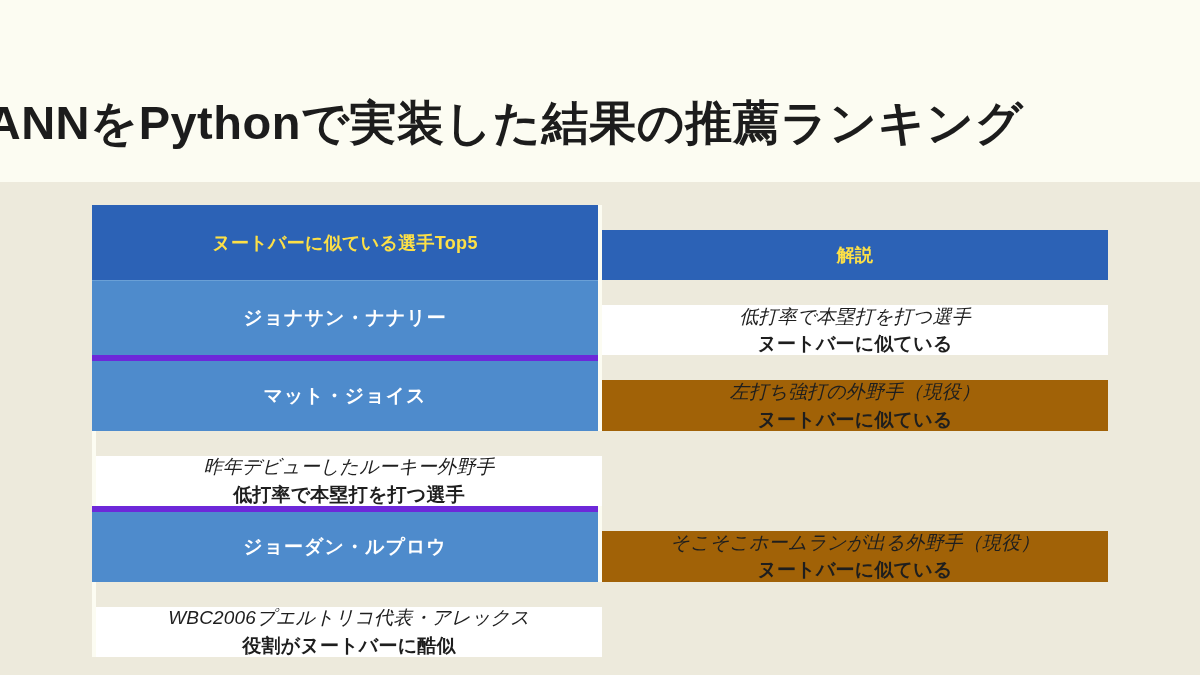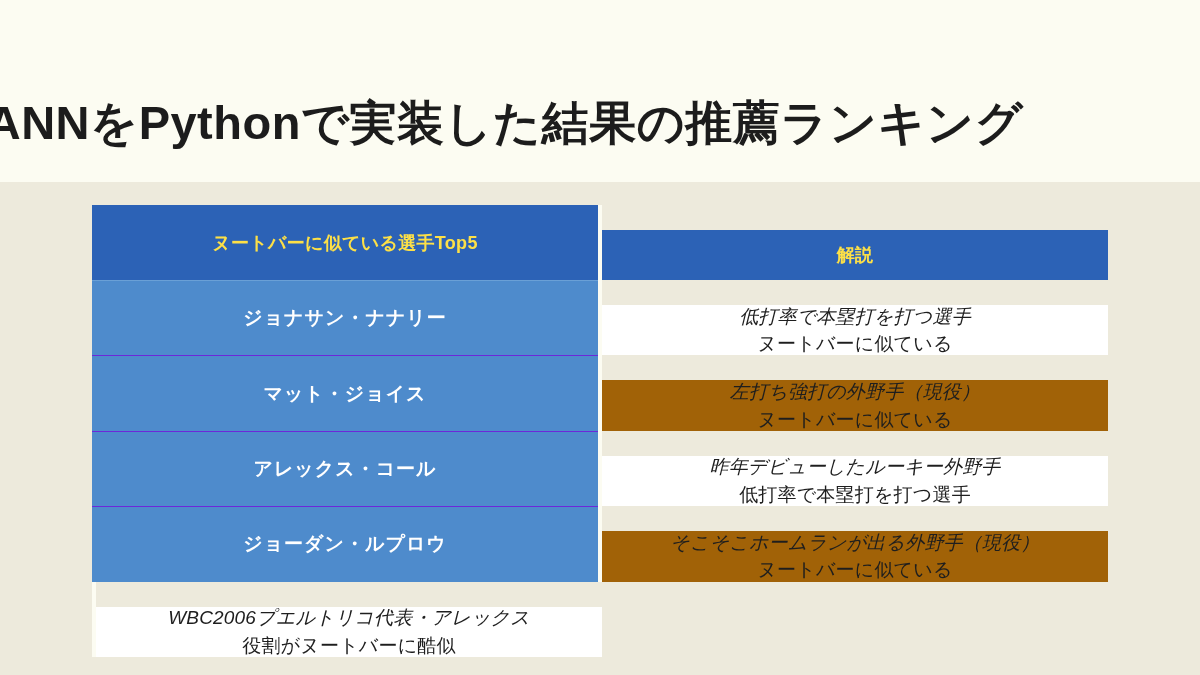--- a/index.html
+++ b/index.html
@@ -113,21 +113,21 @@
     background: #FCFCF2;
   }
 
   
   .t-body-row .c-left {
     background: #4E8BCC;
     color: #FFFFFF;
     font-size: 19px;
     font-weight: bold;
     letter-spacing: 1px;
-    border-top: 1px solid #6d28d9;
+    border-top: 6px solid #6d28d9;
   }
   .t-body-row.first-body .c-left {
     border-top: 1px solid #6AA0D6;
   }
 
   
   .t-body-row .c-right {
     background: #FFFFFF;
     color: #1E1E1E;
   }
@@ -138,21 +138,21 @@
   .desc-line-1 {
     font-size: 19px;
     font-weight: normal;
     line-height: 1.45;
     letter-spacing: 0.2px;
     font-style: italic;
   }
 
   .desc-line-2 {
     font-size: 19px;
-    font-weight: normal;
+    font-weight: bold;
     line-height: 1.45;
     letter-spacing: 0.2px;
   }
 </style>
 </head>
 <body>
 
 <div id="slide">
 
   <div id="title-band">
@@ -179,21 +179,20 @@
     <div class="t-row t-body-row alt">
       <div class="c-left">マット・ジョイス</div>
       <div class="c-gap"></div>
       <div class="c-right">
         <span class="desc-line-1">左打ち強打の外野手（現役）</span>
         <span class="desc-line-2">ヌートバーに似ている</span>
       </div>
     </div>
 
     <div class="t-row t-body-row">
-      <div class="c-left">アレックス・コール</div>
       <div class="c-gap"></div>
       <div class="c-right">
         <span class="desc-line-1">昨年デビューしたルーキー外野手</span>
         <span class="desc-line-2">低打率で本塁打を打つ選手</span>
       </div>
     </div>
 
     <div class="t-row t-body-row alt">
       <div class="c-left">ジョーダン・ルプロウ</div>
       <div class="c-gap"></div>

